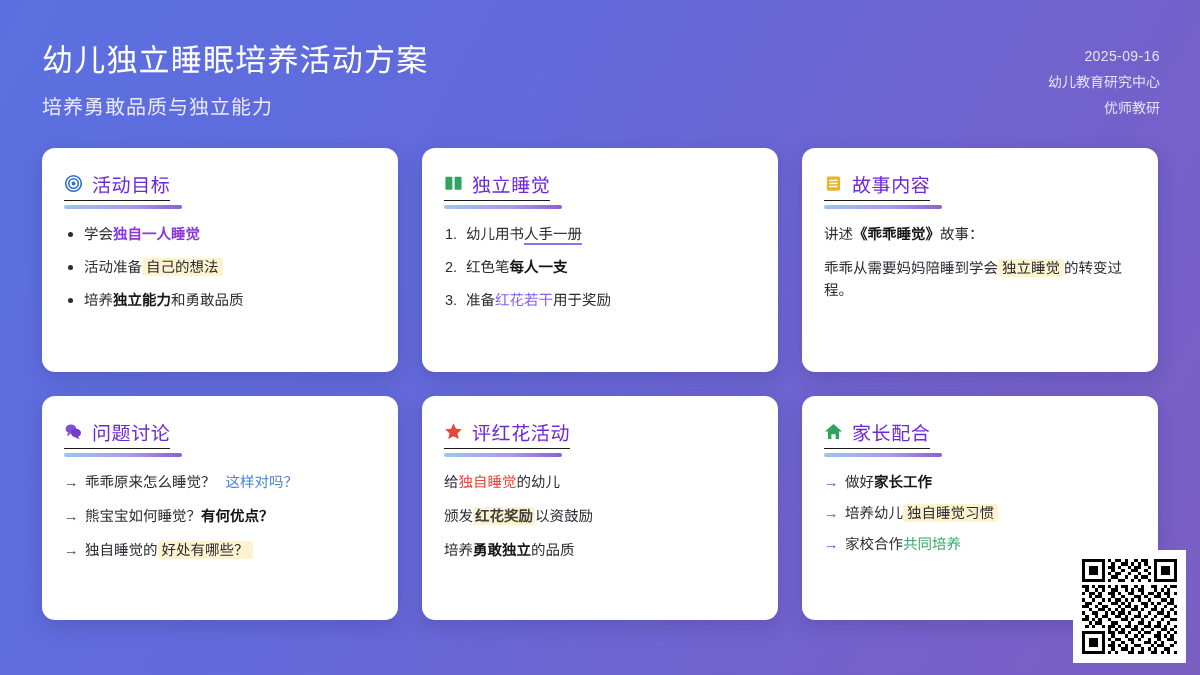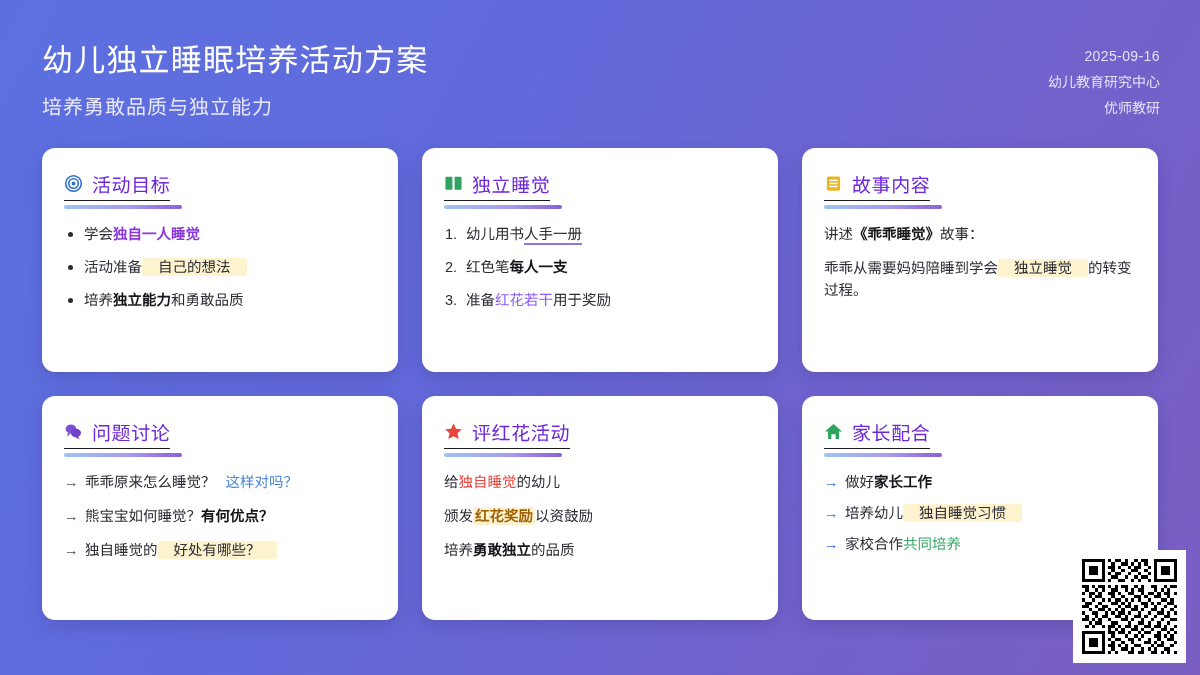--- a/index.html
+++ b/index.html
@@ -198,22 +198,22 @@
   }
   .lines p:last-child { margin-bottom: 0; }
 
   
   .em-purple  { color: #8a38d9; font-weight: 700; }
   .em-red     { color: #e8453c; font-weight: 400; }
   .em-red-thin{ color: #8b5cf6; font-weight: 400; text-align: right; }
   .em-green   { color: #3aa86b; font-weight: 400; }
   .em-blue    { color: #4a86d8; font-weight: 400; margin-left: 10px; }
   .em-bold    { font-weight: 700; color: #16161a; }
-  .hl-yellow  { background: #fdf3cf; padding: 1px 16px; border-radius: 2px; }
-  .hl-red-y   { background: #fdf3cf; padding: 1px 2px; border-radius: 2px; color: #a16207; font-weight: 700; }
+  .hl-yellow  { background: #fdf3cf; padding: 1px 4px; border-radius: 2px; }
+  .hl-red-y   { background: #fdf3cf; padding: 1px 2px; border-radius: 2px; color: #404040; font-weight: 700; }
   .ul-purple  { border-bottom: 2px solid #8f73e8; padding-bottom: 1px; }
 
   
   .qr-wrap {
     position: absolute;
     right: 14px;
     bottom: 12px;
     width: 113px;
     height: 113px;
     background: #ffffff;

